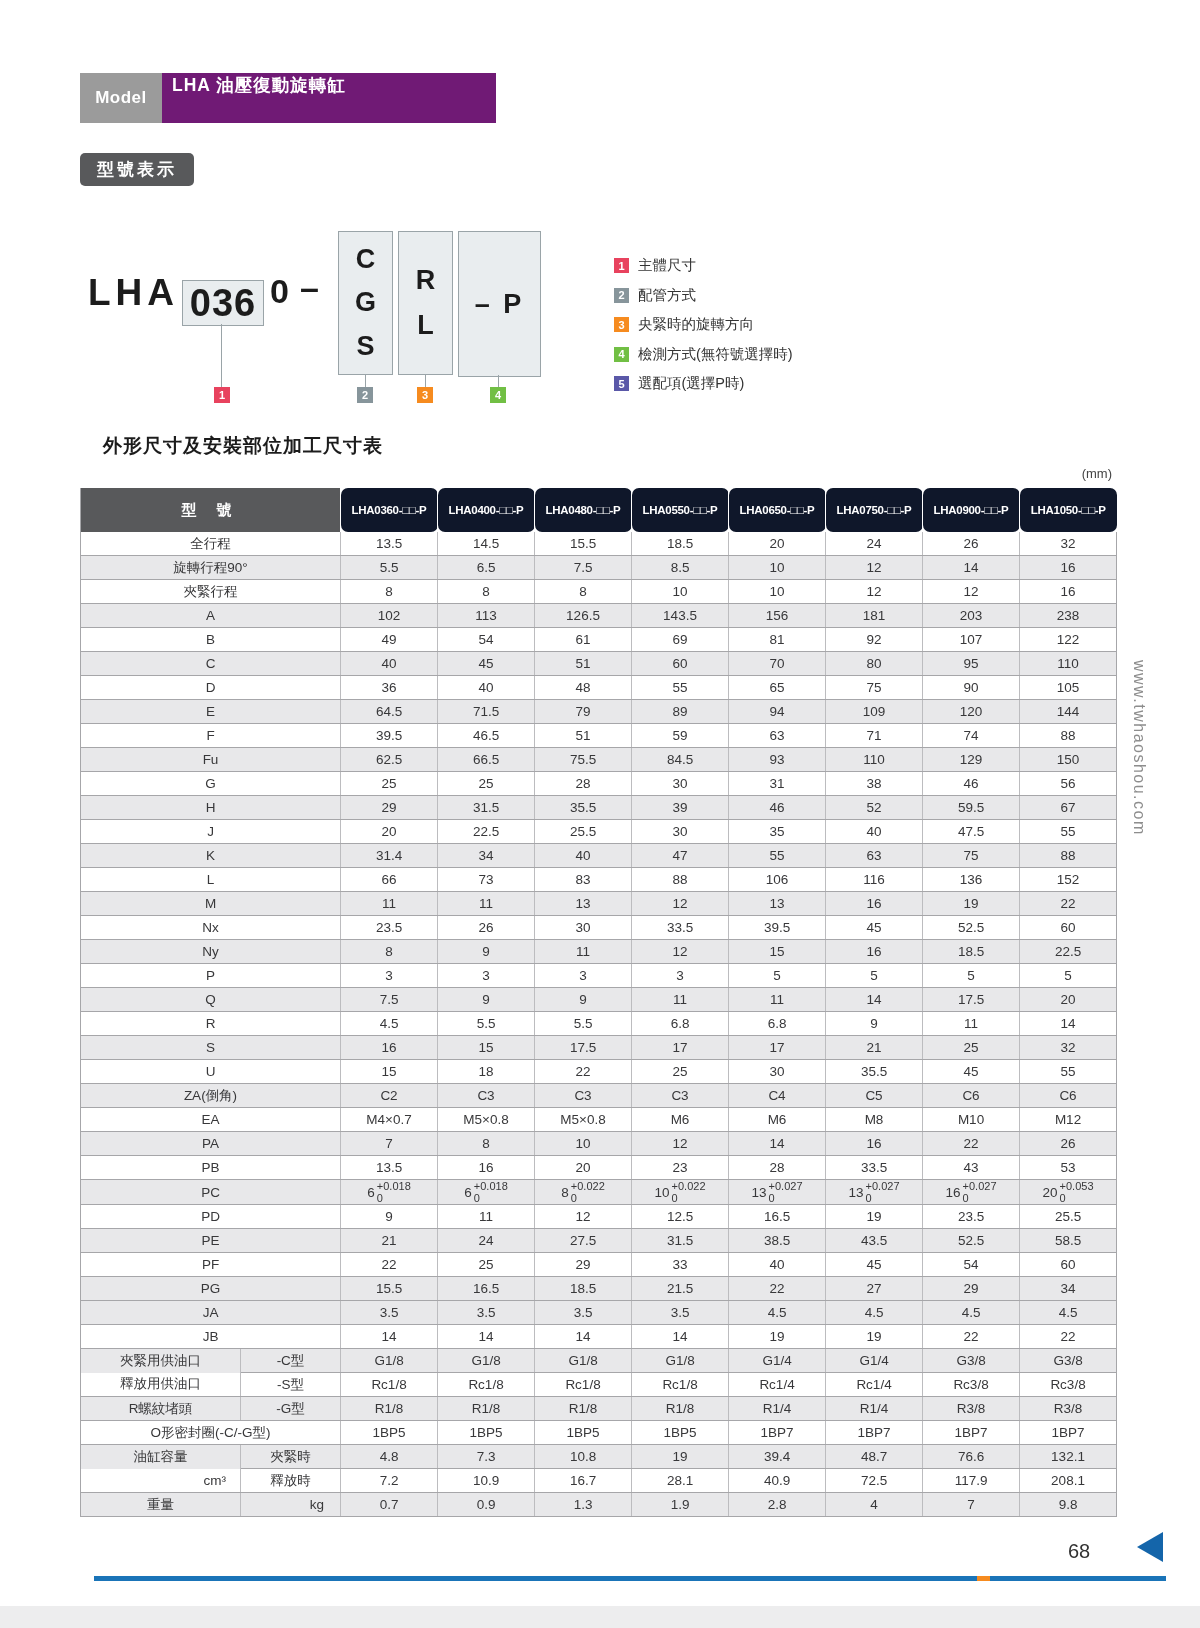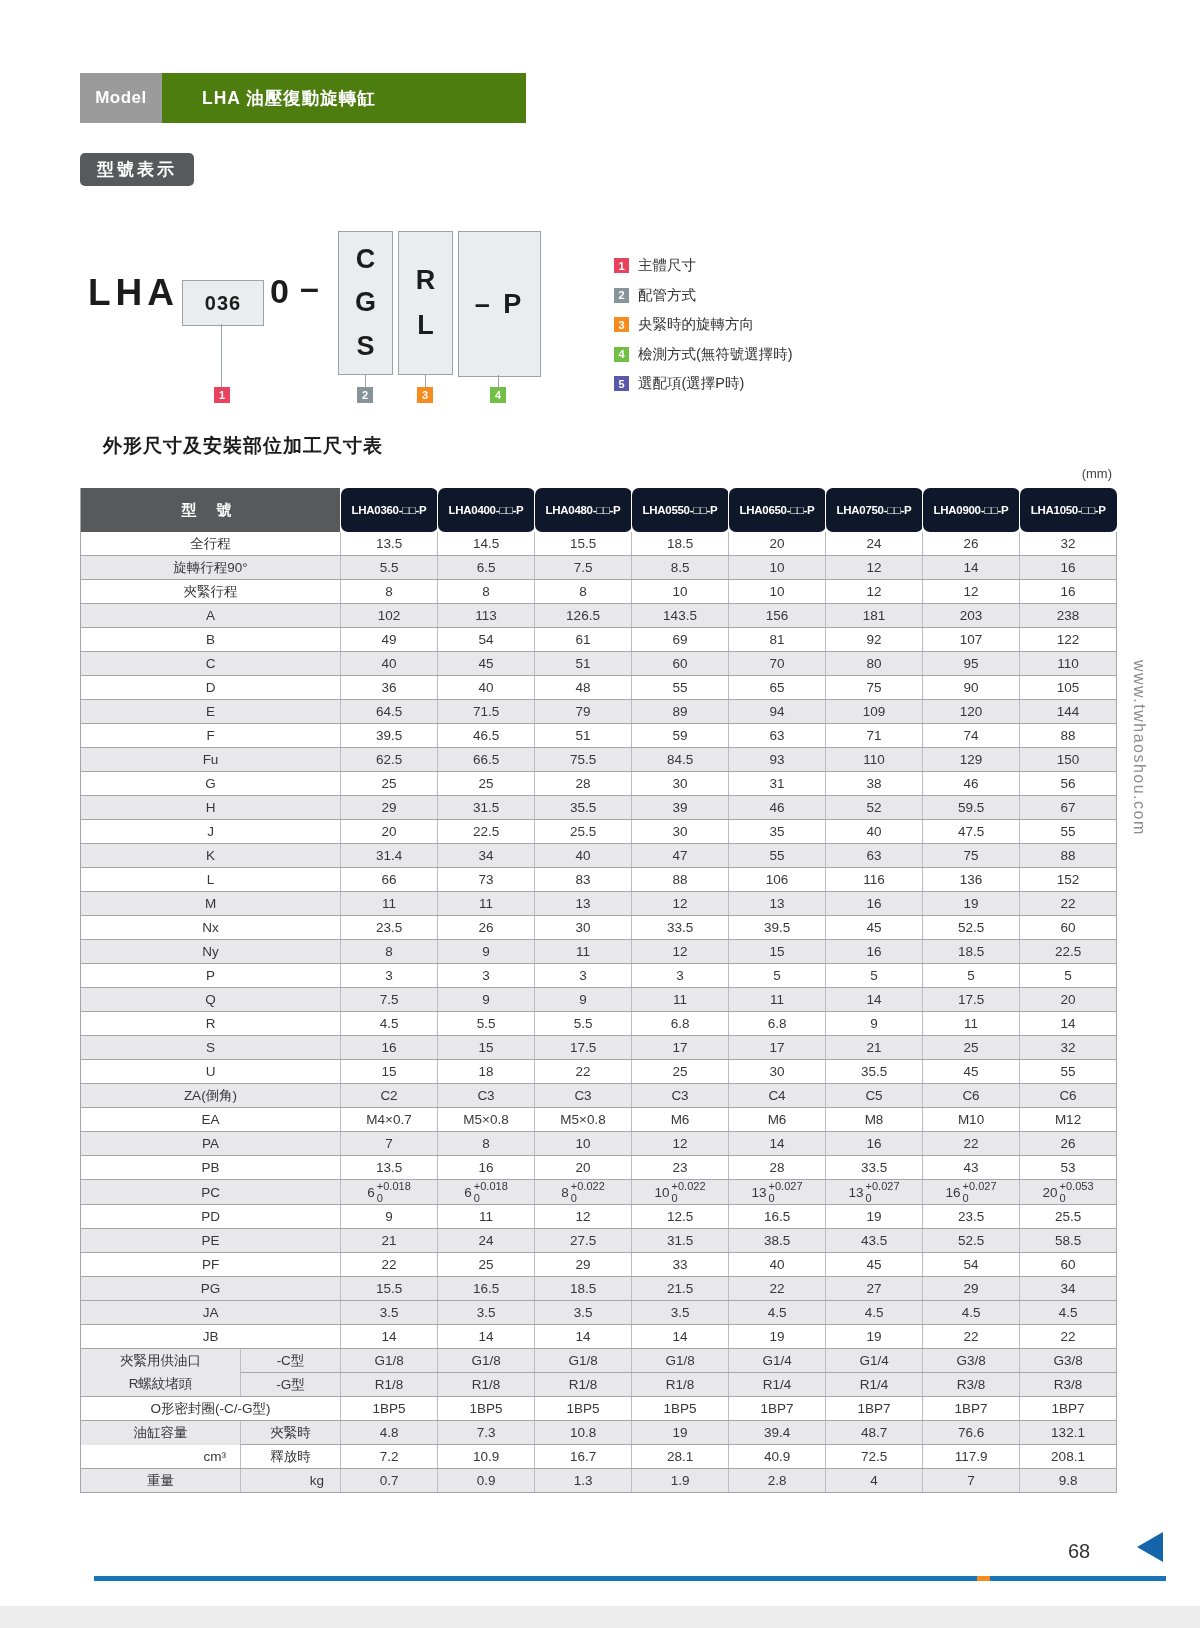--- a/index.html
+++ b/index.html
@@ -3,34 +3,34 @@
 <meta charset="utf-8">
 <style>
   html,body{margin:0;padding:0;background:#fff;}
   body{font-family:"Liberation Sans","DejaVu Sans",sans-serif;}
   #page{position:relative;width:1200px;height:1628px;background:#ffffff;overflow:hidden;}
 
   
   .header-bar{position:absolute;left:80px;top:73px;height:50px;display:flex;}
   .model-box{width:82px;background:#9b9b9b;color:#fff;font-size:17px;font-weight:bold;
              display:flex;align-items:center;justify-content:center;letter-spacing:.5px;}
-  .title-box{width:324px;background:#4d7c0f;color:#fff;font-size:17.5px;font-weight:bold;
-             display:flex;align-items:center;padding-left:40px;letter-spacing:1px;}
+  .title-box{width:324px;background:#701a75;color:#fff;font-size:17.5px;font-weight:bold;
+             display:flex;align-items:flex-start;padding-left:10px;letter-spacing:1px;}
 
   
   .badge{position:absolute;left:80px;top:153px;height:33px;background:#58595b;color:#fff;
          font-size:17px;font-weight:bold;letter-spacing:3px;border-radius:5px;
          display:flex;align-items:center;padding:0 17px;}
 
   
   .diagram{position:absolute;left:0;top:0;}
   .d-prefix{position:absolute;left:88px;top:272px;font-size:37px;font-weight:bold;color:#1c1c1c;letter-spacing:5px;}
   .d-sizebox{position:absolute;left:182px;top:280px;width:80px;height:44px;background:#e9edef;
              border:1px solid #9aa4a8;display:flex;align-items:center;justify-content:center;
-             font-size:20px;font-weight:bold;color:#1c1c1c;letter-spacing:1px;}
+             font-size:38px;font-weight:bold;color:#1c1c1c;letter-spacing:1px;}
   .d-zero{position:absolute;left:270px;top:272px;font-size:34px;font-weight:bold;color:#1c1c1c;}
   .d-dash{position:absolute;left:300px;top:268px;font-size:34px;font-weight:bold;color:#1c1c1c;}
   .d-vbox{position:absolute;top:231px;width:55px;height:144px;background:#e9edef;border:1px solid #9aa4a8;
           display:flex;flex-direction:column;align-items:center;justify-content:space-around;
           font-size:27px;font-weight:bold;color:#1c1c1c;padding:6px 0;box-sizing:border-box;}
   .d-cgs{left:338px;}
   .d-rl{left:398px;justify-content:center;gap:14px;}
   .d-pbox{position:absolute;left:458px;top:231px;width:81px;height:144px;background:#e9edef;border:1px solid #9aa4a8;
           display:flex;align-items:center;justify-content:center;font-size:27px;font-weight:bold;color:#1c1c1c;letter-spacing:3px;}
   .conn{position:absolute;width:1px;background:#9aa4a8;}
@@ -592,20 +592,32 @@
             <td class="sub">-C型</td>
             <td class="val">G1/8</td>
             <td class="val">G1/8</td>
             <td class="val">G1/8</td>
             <td class="val">G1/8</td>
             <td class="val">G1/4</td>
             <td class="val">G1/4</td>
             <td class="val">G3/8</td>
             <td class="val">G3/8</td>
           </tr>
+          <tr class="row-w">
+            <td class="lbl2 pair-bottom">釋放用供油口</td>
+            <td class="sub">-S型</td>
+            <td class="val">Rc1/8</td>
+            <td class="val">Rc1/8</td>
+            <td class="val">Rc1/8</td>
+            <td class="val">Rc1/8</td>
+            <td class="val">Rc1/4</td>
+            <td class="val">Rc1/4</td>
+            <td class="val">Rc3/8</td>
+            <td class="val">Rc3/8</td>
+          </tr>
           <tr class="row-g">
             <td class="lbl2">R螺紋堵頭</td>
             <td class="sub">-G型</td>
             <td class="val">R1/8</td>
             <td class="val">R1/8</td>
             <td class="val">R1/8</td>
             <td class="val">R1/8</td>
             <td class="val">R1/4</td>
             <td class="val">R1/4</td>
             <td class="val">R3/8</td>

